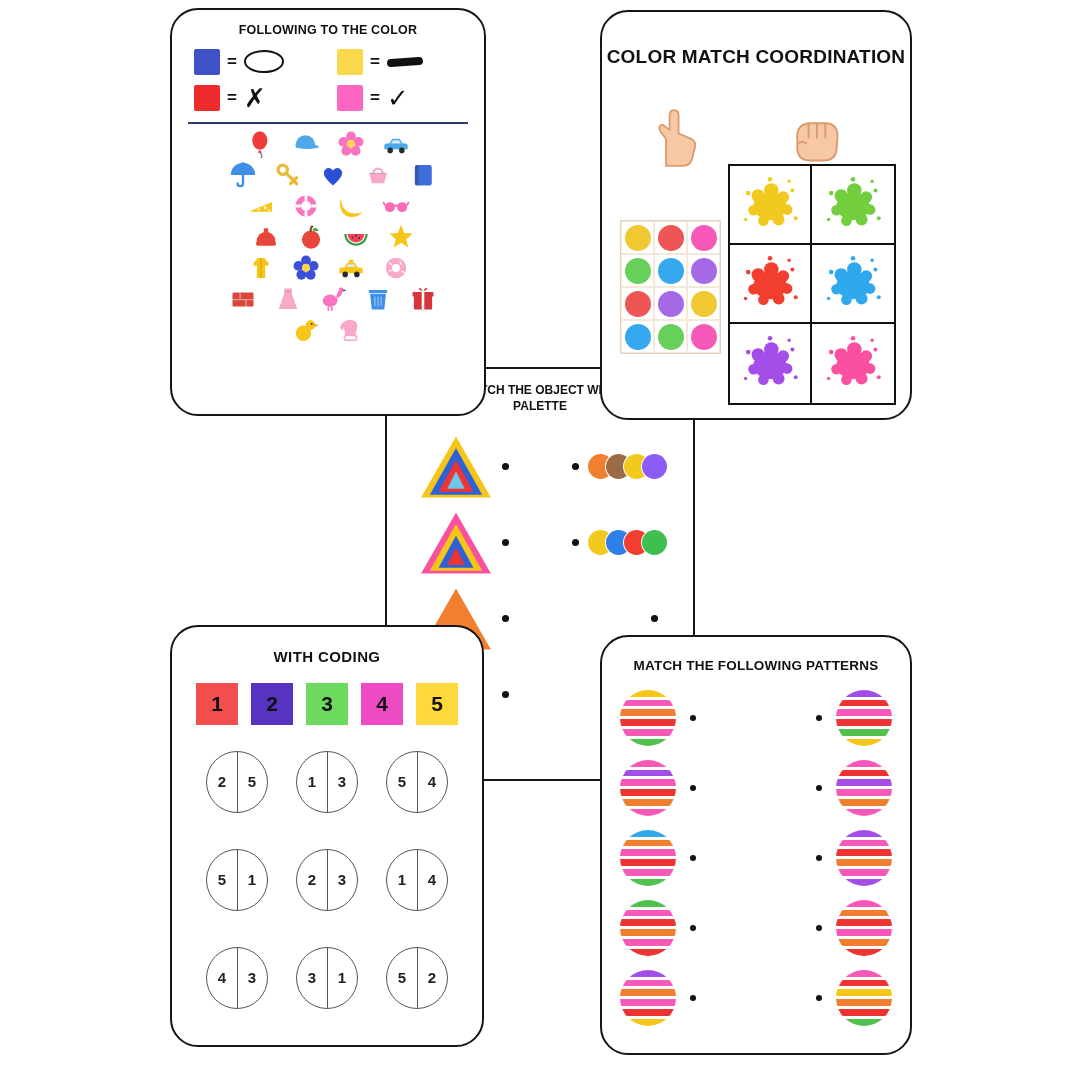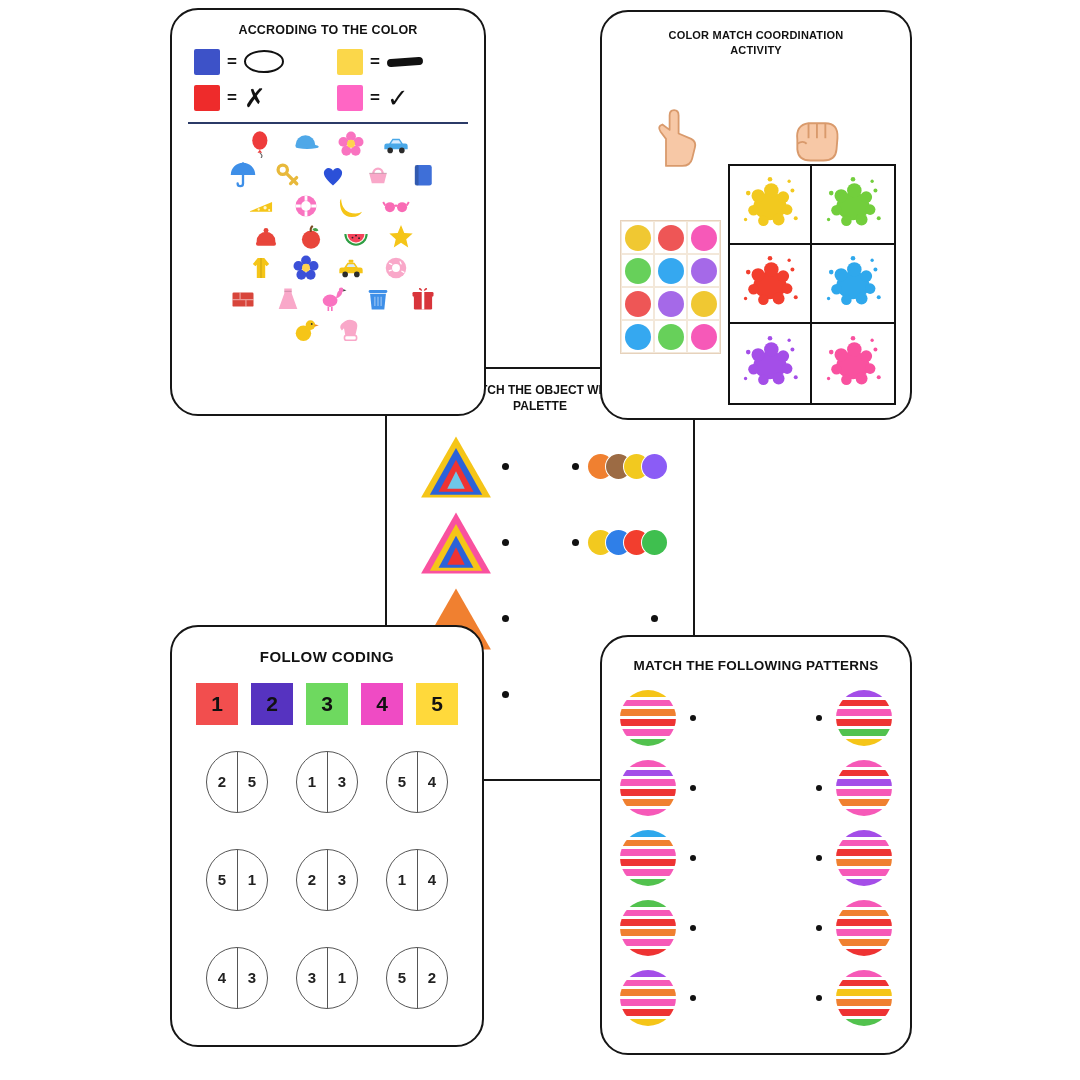--- a/index.html
+++ b/index.html
@@ -24,21 +24,21 @@
   .legend-square{width:26px;height:26px;border-radius:2px;flex:none;}
   .legend-eq{font-size:17px;font-weight:800;}
   .mark{font-family:"DejaVu Sans",sans-serif;font-size:26px;font-weight:900;line-height:1;}
   .mark-oval{width:36px;height:19px;border:2.5px solid #111;border-radius:50%;}
   .mark-dash{width:36px;height:8px;background:#111;border-radius:4px;transform:rotate(-4deg);}
   .code-divider{border:none;border-top:2.5px solid #2B3A67;margin:11px 2px 6px 2px;}
   .obj-row{display:flex;justify-content:center;gap:17px;margin:3px 0;}
   .obj-row:nth-child(even){padding-left:10px;}
   .obj svg{width:28px;height:28px;display:block;}
   
-  #card-coord .ttl{font-size:11px;margin-top:16px;}
+  #card-coord .ttl{font-size:19px;margin-top:32px;}
   .coord-sub{font-size:9px;font-weight:700;text-align:center;width:272px;margin:6px auto 0 auto;line-height:1.5;}
   .hand{position:absolute;}
   #hand-point{left:46px;top:94px;width:54px;height:64px;}
   #hand-fist{left:186px;top:100px;width:56px;height:56px;}
   .dot-grid{position:absolute;left:18px;top:208px;display:grid;grid-template-columns:repeat(3,33px);
             grid-auto-rows:33px;border:1px solid #E6D2BC;background:#fff;}
   .dot-cell{display:flex;align-items:center;justify-content:center;border:1px solid #F3E8DA;}
   .dot-cell .c{width:26px;height:26px;border-radius:50%;}
   .splat-table{position:absolute;left:126px;top:152px;display:grid;
                grid-template-columns:repeat(2,82px);grid-auto-rows:79px;border:2px solid #111;}
@@ -140,21 +140,21 @@
           <span class="dot mp-dot"></span>
           <span class="mp-spacer"></span>
           <span class="dot mp-dot r"></span>
           <span class="palette"></span>
         </div>
       </div>
   </section>
 
   <section id="card-code" class="card">
     <div class="ttl">
-      <div>ACCRODING TO THE COLOR</div>
+      <div>FOLLOWING TO THE COLOR</div>
     </div>
     <div class="legend-grid" id="code-legend">
         <div class="legend-item">
           <div class="legend-square" style="background: rgb(61, 82, 200);"></div>
           <span class="legend-eq">=</span>
           <span class="mark mark-oval"></span>
         </div>
         <div class="legend-item">
           <div class="legend-square" style="background: rgb(251, 215, 74);"></div>
           <span class="legend-eq">=</span>
@@ -389,21 +389,20 @@
               <rect x="6.4" y="16.6" width="10.4" height="4.2" rx="1.8" fill="#fff" stroke="#F9A8C9" stroke-width="1.4"></rect>
             </svg>
           </span>
         </div>
       </div>
   </section>
 
   <section id="card-coord" class="card">
     <div class="ttl">
       <div>COLOR MATCH COORDINATION</div>
-      <div>ACTIVITY</div>
     </div>
     <div class="hand" id="hand-point"><svg viewBox="0 0 60 70" width="54" height="64">
           <path d="M20 66 V36 L14 28 Q10 22 16 20 L24 26 V10 Q24 4 29 4 Q34 4 34 10 V30 L48 36 Q54 39 52 46 L49 58 Q47 66 38 66 Z" fill="#F7C8A6" stroke="#D99A6C" stroke-width="2" stroke-linejoin="round"></path>
         </svg></div>
     <div class="hand" id="hand-fist"><svg viewBox="0 0 60 60" width="56" height="56">
           <path d="M10 30 Q8 14 22 12 L40 12 Q54 12 53 28 L52 40 Q51 52 38 52 L24 52 Q11 52 10 40 Z" fill="#F7C8A6" stroke="#D99A6C" stroke-width="2"></path>
           <path d="M22 12 V28 M31 12 V28 M40 12 V28 M10 34 Q16 30 20 34" stroke="#D99A6C" stroke-width="2" fill="none"></path>
         </svg></div>
     <div class="dot-grid" id="dot-grid">
         <div class="dot-cell">
@@ -561,21 +560,21 @@
               <circle cx="13" cy="72" r="2.5"></circle>
               <circle cx="50" cy="11" r="3.5"></circle>
               <circle cx="79" cy="14" r="2.5"></circle>
             </g>
           </svg>
         </div>
       </div>
   </section>
 
   <section id="card-coding" class="card">
-    <div class="ttl">FOLLOW CODING</div>
+    <div class="ttl">WITH CODING</div>
     <div class="num-squares" id="num-squares">
         <div class="num-square" style="background: rgb(242, 78, 78);">
           <span>1</span>
         </div>
         <div class="num-square" style="background: rgb(86, 51, 192);">
           <span>2</span>
         </div>
         <div class="num-square" style="background: rgb(110, 217, 95);">
           <span>3</span>
         </div>

